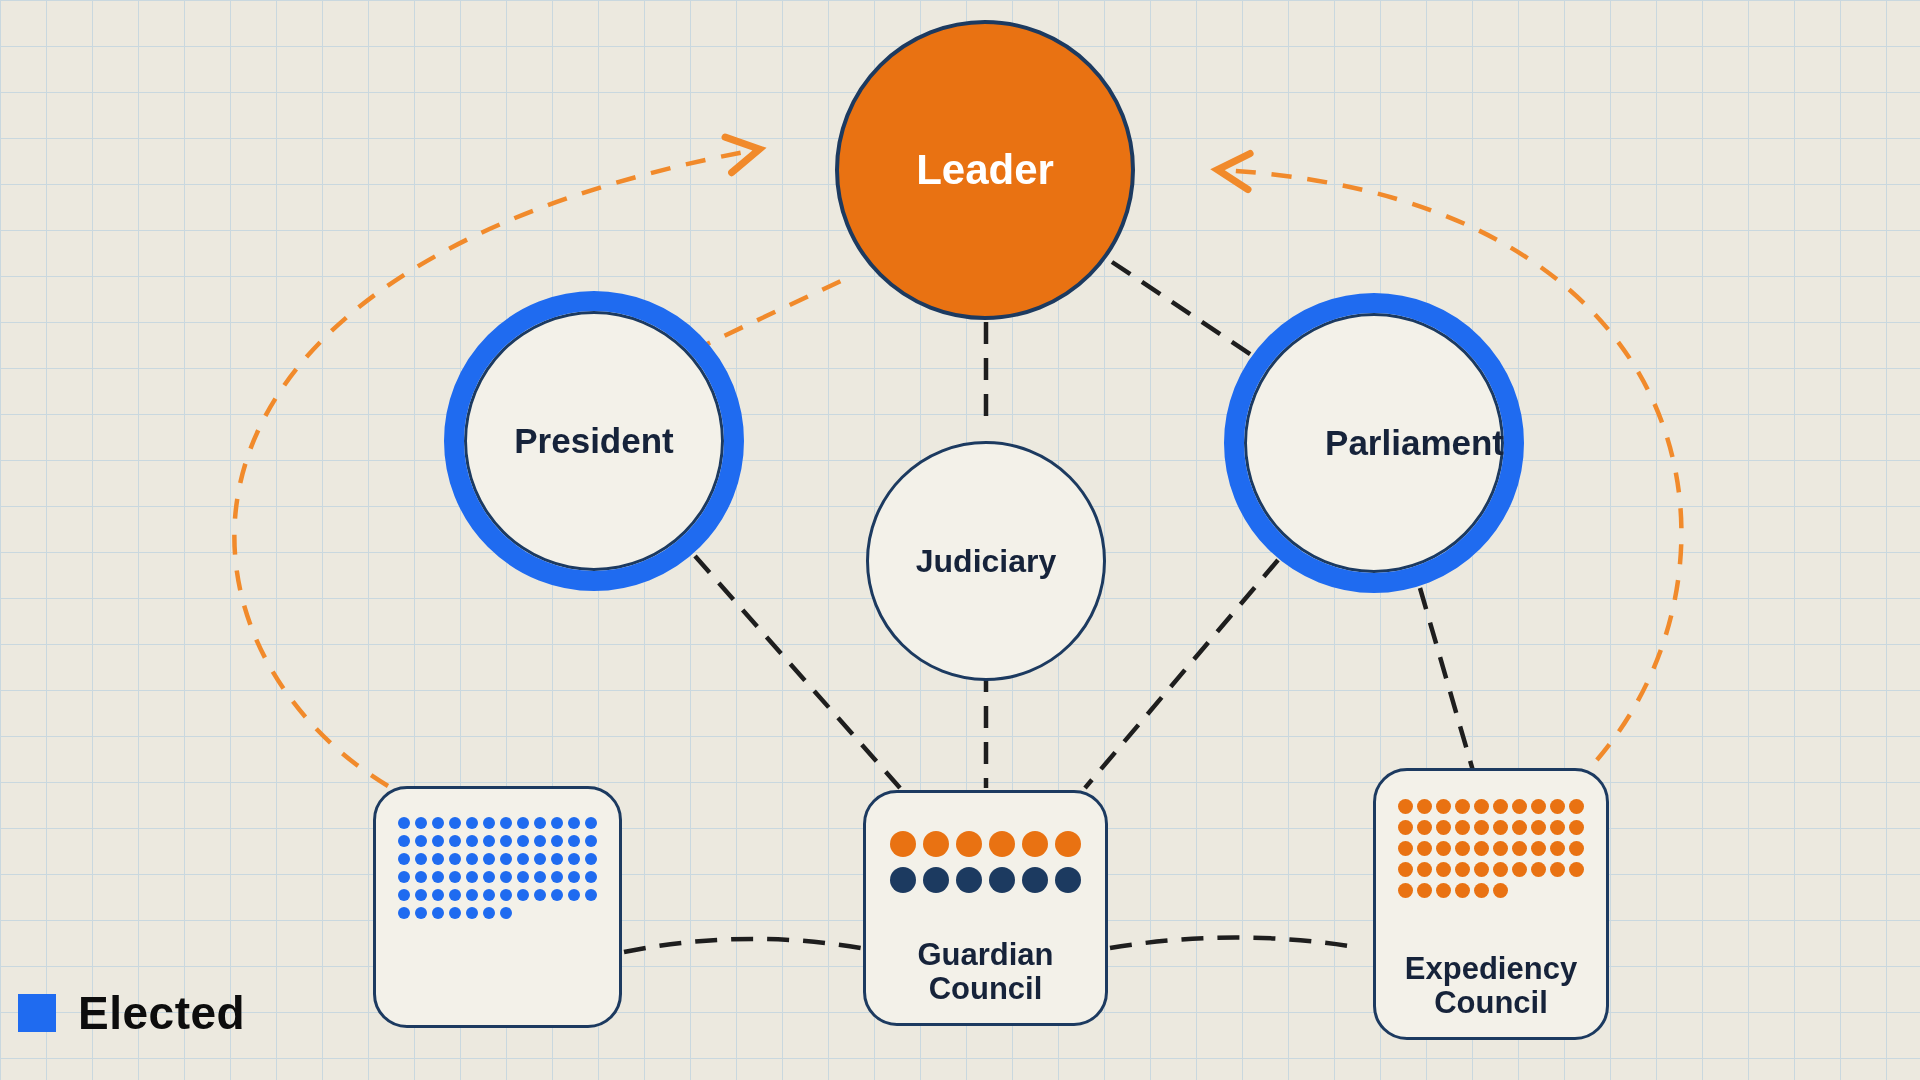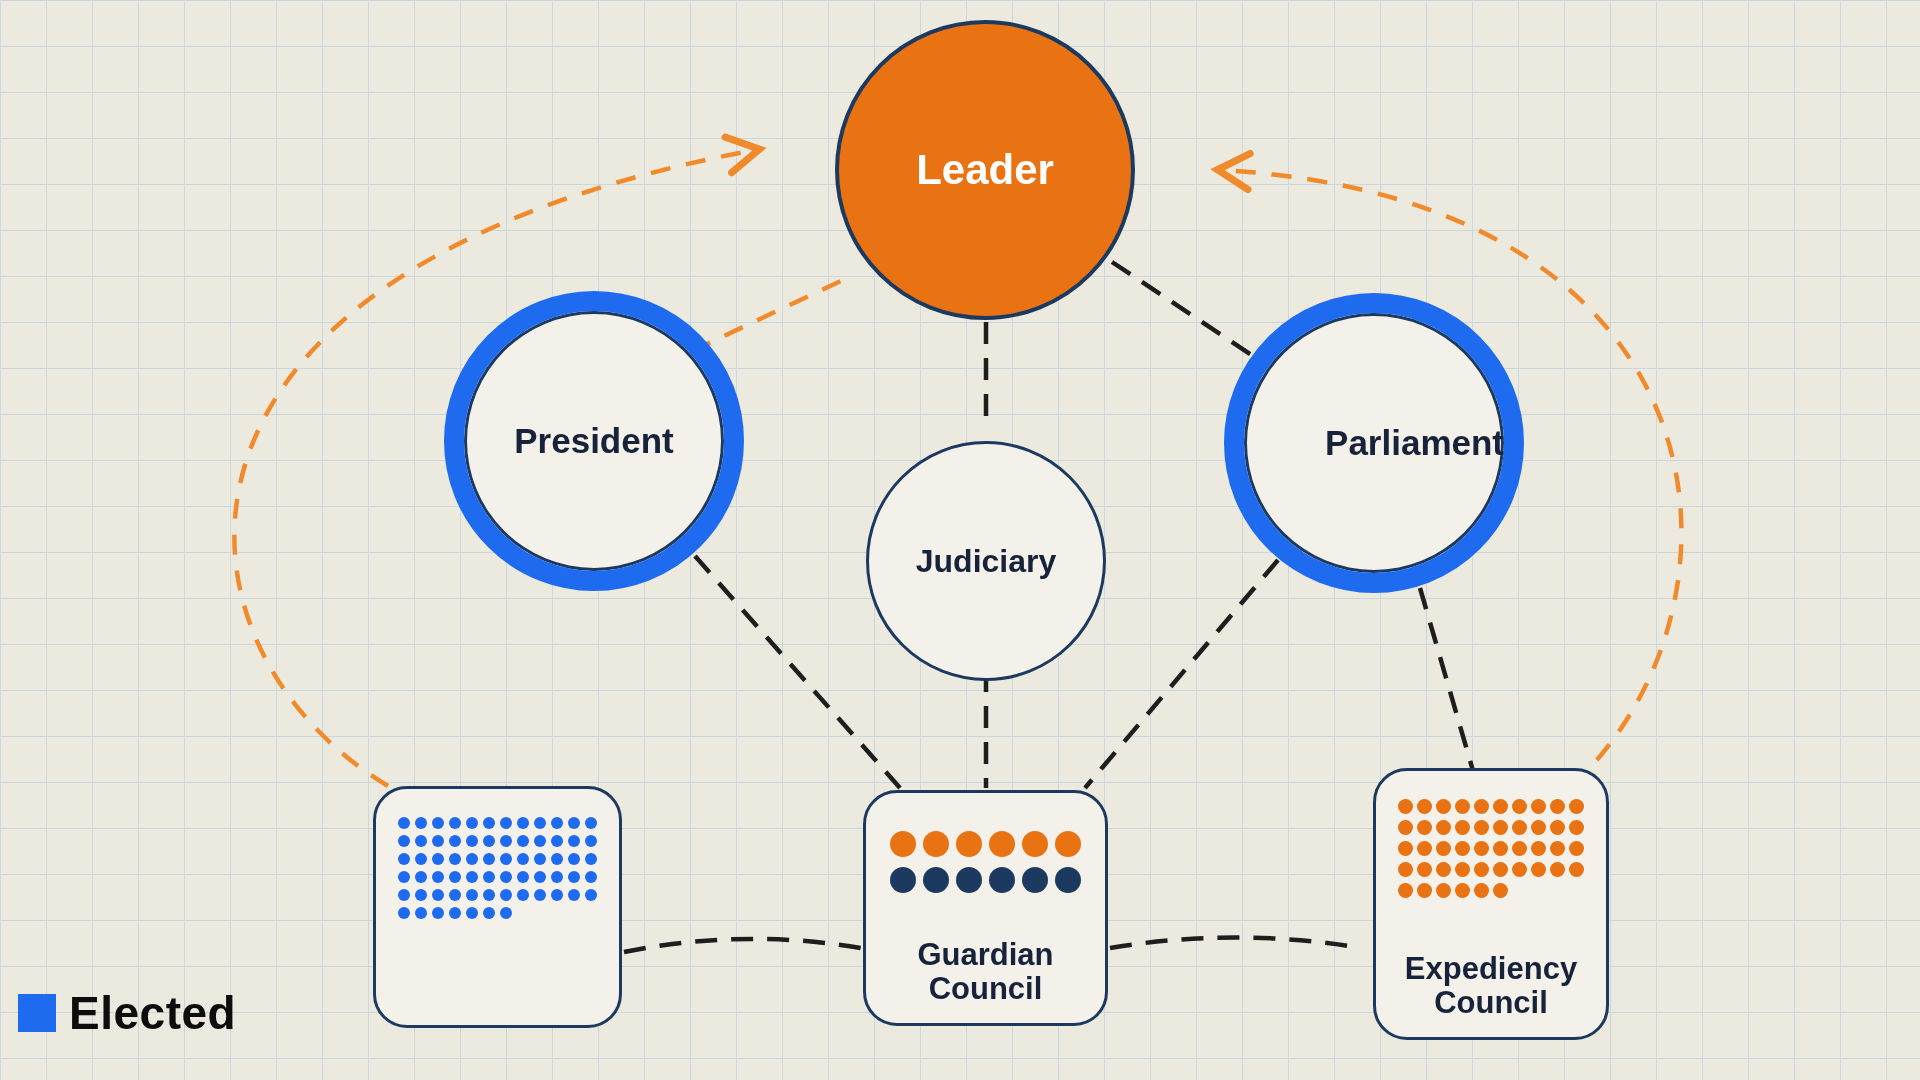--- a/index.html
+++ b/index.html
@@ -60,21 +60,21 @@
   .dots { display: flex; flex-direction: column; gap: var(--rgap); align-items: flex-start; }
   .box-guardian .dots { align-items: center; }
   .dot-row { display: flex; gap: var(--dgap); }
   .dot { width: var(--dot); height: var(--dot); border-radius: 50%; flex: none; }
   .box-label {
     font-weight: bold; font-size: 31px; line-height: 1.12;
     color: var(--text-dark, #16233A); text-align: center;
   }
 
   
-  .legend { position: absolute; left: 18px; top: 986px; display: flex; align-items: center; gap: 13px; }
+  .legend { position: absolute; left: 18px; top: 986px; display: flex; align-items: center; gap: 22px; }
   .legend-swatch { width: 38px; height: 38px; background: var(--blue, #1F6BF0); flex: none; }
   .legend-label { font-size: 46px; font-weight: bold; color: #0D0D0D; letter-spacing: 0.5px; }
 </style>
 </head>
 <body>
 
 <svg class="connectors" width="1920" height="1080" viewBox="0 0 1920 1080">
   <defs>
     <marker id="arrowOrange" markerWidth="12" markerHeight="12" refX="7" refY="5" orient="auto" markerUnits="strokeWidth">
       <path d="M1,1 L8,5 L1,9" fill="none" stroke="var(--orange-arrow, #F18A2B)" stroke-width="1.6" stroke-linecap="round"></path>

